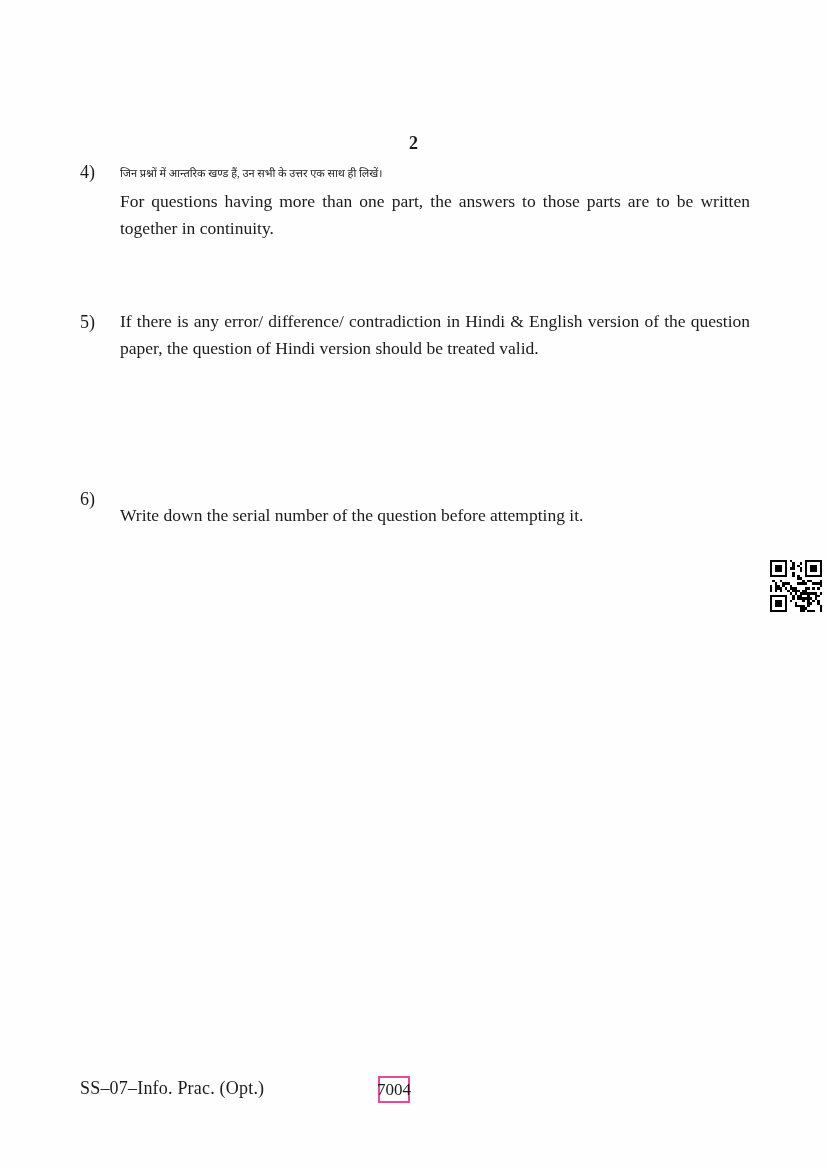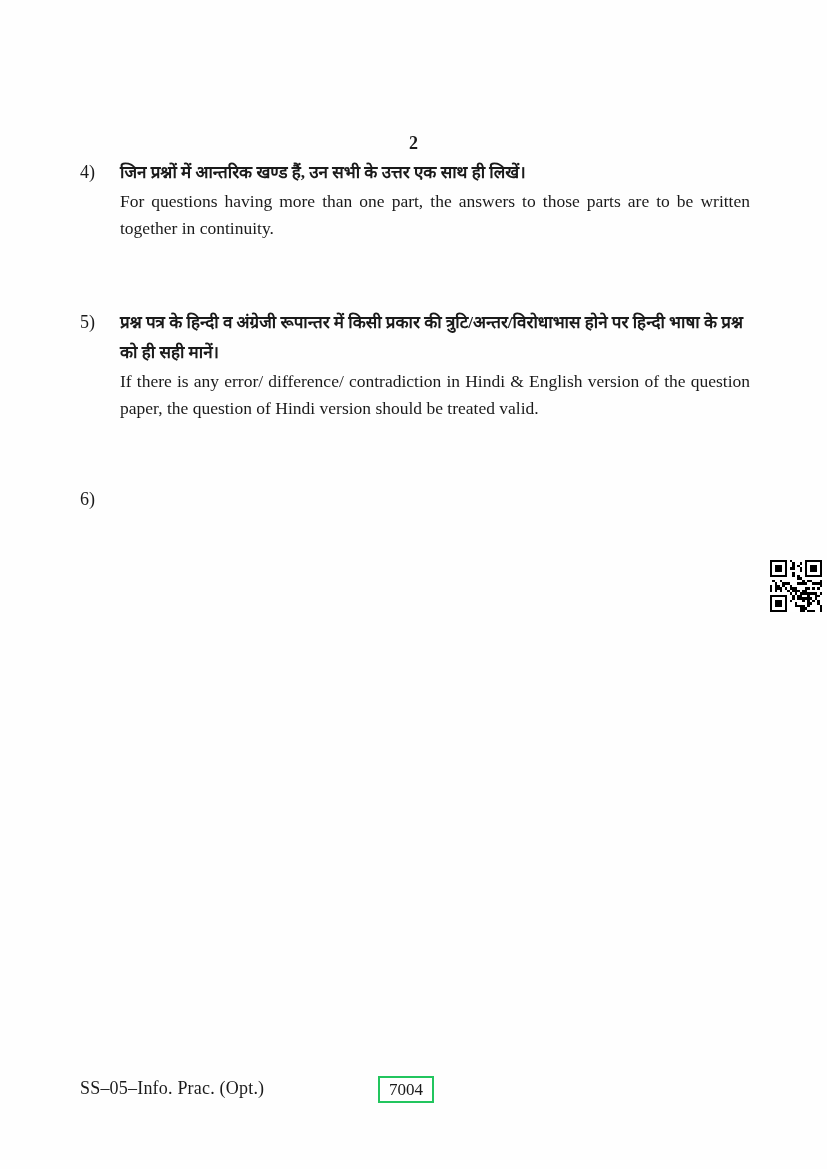--- a/index.html
+++ b/index.html
@@ -32,22 +32,22 @@
   }
   .instruction .num {
     width: 40px;
     flex: 0 0 40px;
     font-size: 18px;
     line-height: 28px;
   }
   .instruction .content { flex: 1; }
   .hindi {
     font-family: "Liberation Serif", "DejaVu Serif", serif;
-    font-weight: bold;
-    font-size: 17px;
+    font-weight: normal;
+    font-size: 11px;
     line-height: 30px;
   }
   .english {
     font-size: 17.5px;
     line-height: 26.5px;
     text-align: justify;
   }
   #item-4 { top: 158px; }
   #item-5 { top: 308px; }
   #item-5 .english { }
@@ -64,23 +64,23 @@
     position: absolute;
     left: 80px;
     top: 1078px;
     font-size: 18px;
     letter-spacing: 0.2px;
   }
   .footer-number-box {
     position: absolute;
     left: 378px;
     top: 1076px;
-    width: 56px;
+    width: 32px;
     height: 27px;
-    border: 2px solid #22c55e;
+    border: 2px solid #ec4899;
     display: flex;
     align-items: center;
     justify-content: center;
     font-size: 17px;
     background: #fff;
   }
 </style>
 </head>
 <body>
 
@@ -92,28 +92,28 @@
     <div class="num">4)</div>
     <div class="content">
       <p class="hindi">जिन प्रश्नों में आन्तरिक खण्ड हैं, उन सभी के उत्तर एक साथ ही लिखें।</p>
       <p class="english">For questions having more than one part, the answers to those parts are to be written together in continuity.</p>
     </div>
   </div>
 
   <div class="instruction" id="item-5">
     <div class="num">5)</div>
     <div class="content">
-      <p class="hindi">प्रश्न पत्र के हिन्दी व अंग्रेजी रूपान्तर में किसी प्रकार की त्रुटि/अन्तर/विरोधाभास होने पर हिन्दी भाषा के प्रश्न को ही सही मानें।</p>
       <p class="english">If there is any error/ difference/ contradiction in Hindi &amp; English version of the question paper, the question of Hindi version should be treated valid.</p>
     </div>
   </div>
 
   <div class="instruction" id="item-6">
     <div class="num">6)</div>
     <div class="content">
+      <p class="english">Write down the serial number of the question before attempting it.</p>
     </div>
   </div>
 
   <div class="qr">
     <svg id="qr-svg" width="52" height="52" viewBox="0 0 21 21" shape-rendering="crispEdges">
         <rect x="0" y="0" width="21" height="21" fill="#ffffff"></rect>
         <rect x="0" y="0" width="7" height="7" fill="#000"></rect>
         <rect x="1" y="1" width="5" height="5" fill="#fff"></rect>
         <rect x="2" y="2" width="3" height="3" fill="#000"></rect>
         <rect x="14" y="0" width="7" height="7" fill="#000"></rect>
@@ -226,19 +226,19 @@
         <rect x="20" y="19" width="1" height="1" fill="#000"></rect>
         <rect x="12" y="20" width="1" height="1" fill="#000"></rect>
         <rect x="13" y="20" width="1" height="1" fill="#000"></rect>
         <rect x="15" y="20" width="1" height="1" fill="#000"></rect>
         <rect x="16" y="20" width="1" height="1" fill="#000"></rect>
         <rect x="17" y="20" width="1" height="1" fill="#000"></rect>
         <rect x="20" y="20" width="1" height="1" fill="#000"></rect>
       </svg>
   </div>
 
-  <div class="footer-code">SS–05–Info. Prac. (Opt.)</div>
+  <div class="footer-code">SS–07–Info. Prac. (Opt.)</div>
 
   <div class="footer-number-box">
     <span>7004</span>
   </div>
 
 </div>
 
 </body></html>

